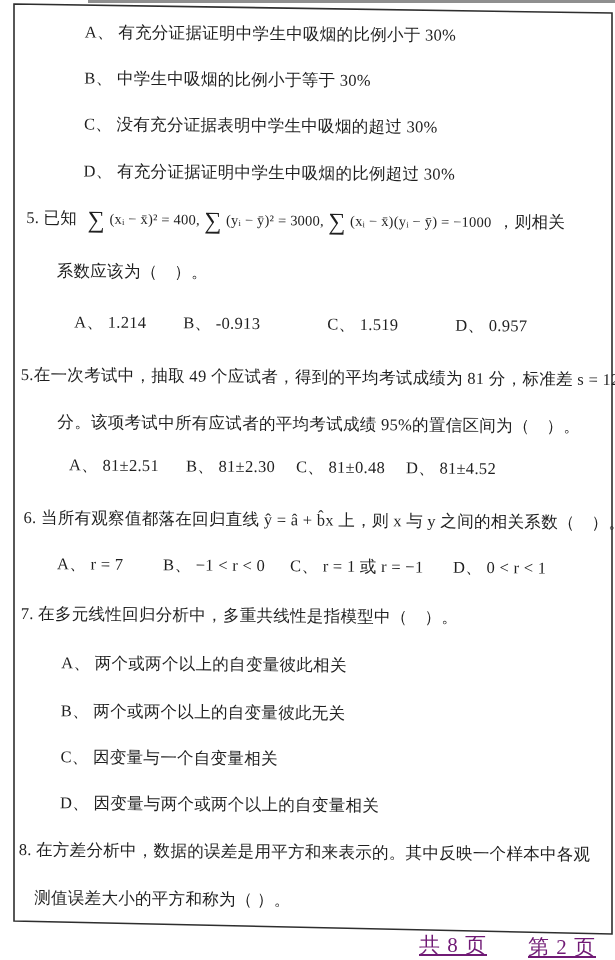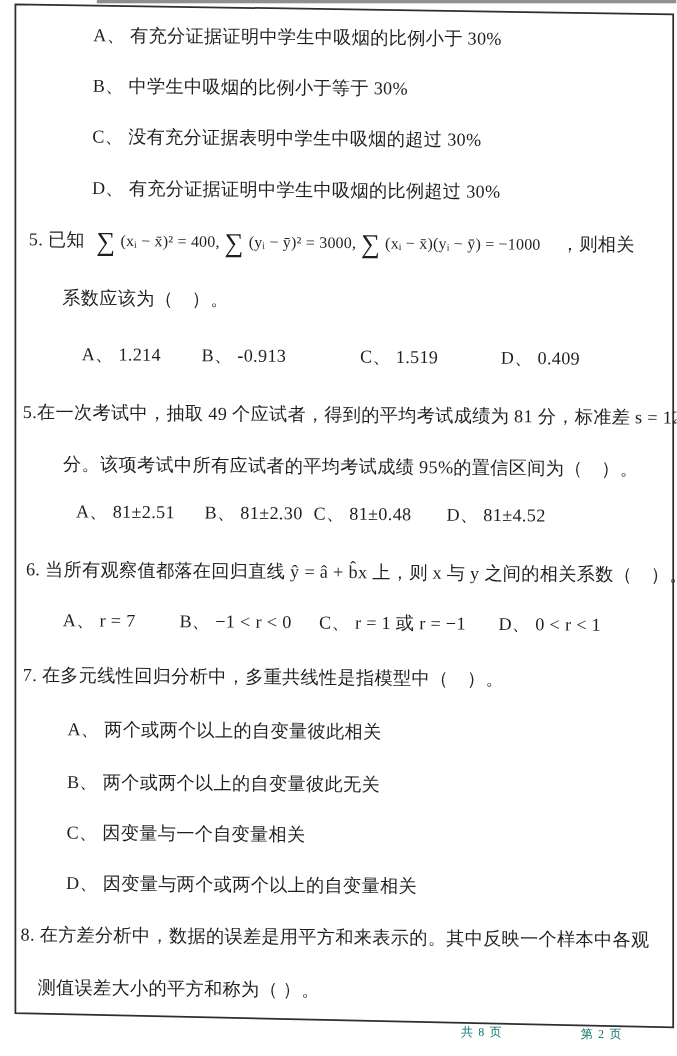--- a/index.html
+++ b/index.html
@@ -9,24 +9,24 @@
     font-family:"Liberation Serif","DejaVu Serif",serif;
     -webkit-font-smoothing:antialiased;
   }
   .scan-strip{position:absolute;top:0;left:88px;width:527px;height:3px;background:#8f8f8f;}
   .border-svg{position:absolute;top:0;left:0;pointer-events:none;}
   .content{position:absolute;top:0;left:0;width:615px;height:960px;
     transform:rotate(0.5deg);transform-origin:30px 10px;}
   .line{position:absolute;white-space:nowrap;font-size:16.5px;line-height:24px;letter-spacing:0.3px;}
   .opt{position:absolute;white-space:nowrap;font-size:16.5px;line-height:22px;letter-spacing:0.3px;}
   .lead{margin-right:6px;}
-  .tail{margin-left:14px;}
+  .tail{margin-left:2px;}
   .sig{font-size:24px;vertical-align:-4px;line-height:20px;}
   .mt{font-size:14.5px;letter-spacing:0.2px;}
-  .footer-text{position:absolute;white-space:nowrap;font-size:11px;letter-spacing:1px;color:#0f766e;}
+  .footer-text{position:absolute;white-space:nowrap;font-size:21px;letter-spacing:1px;color:#701a75;text-decoration:underline;}
 </style>
 </head>
 <body>
 
 <div class="scan-strip"></div>
 
 <svg class="border-svg" width="615" height="960" viewBox="0 0 615 960">
   <polygon points="14,4 612,13 612,934 14,921" fill="none" stroke="#2e2e2e" stroke-width="1.6"></polygon>
 </svg>
 
@@ -44,27 +44,27 @@
     <span class="sig">∑</span>
     <span class="mt">(yᵢ − ȳ)² = 3000,</span>
     <span class="sig">∑</span>
     <span class="mt">(xᵢ − x̄)(yᵢ − ȳ) = −1000</span>
     <span class="tail">，则相关</span>
   </div>
   <div class="line" style="top:259px;left:59px">系数应该为（　）。</div>
   <div class="opt" style="top:311px;left:77px">A、 1.214</div>
   <div class="opt" style="top:311px;left:186px">B、 -0.913</div>
   <div class="opt" style="top:311px;left:330px">C、 1.519</div>
-  <div class="opt" style="top:311px;left:458px">D、 0.409</div>
+  <div class="opt" style="top:311px;left:458px">D、 0.957</div>
 
   <div class="line" style="top:363px;left:24px">5.在一次考试中，抽取 49 个应试者，得到的平均考试成绩为 81 分，标准差 s = 12</div>
   <div class="line" style="top:410px;left:61px">分。该项考试中所有应试者的平均考试成绩 95%的置信区间为（　）。</div>
   <div class="opt" style="top:454px;left:73px">A、 81±2.51</div>
   <div class="opt" style="top:454px;left:190px">B、 81±2.30</div>
-  <div class="opt" style="top:454px;left:289px">C、 81±0.48</div>
+  <div class="opt" style="top:454px;left:300px">C、 81±0.48</div>
   <div class="opt" style="top:454px;left:410px">D、 81±4.52</div>
 
   <div class="line" style="top:506px;left:28px">6. 当所有观察值都落在回归直线 ŷ = â + b̂x 上，则 x 与 y 之间的相关系数（　）。</div>
   <div class="opt" style="top:553px;left:62px">A、 r = 7</div>
   <div class="opt" style="top:553px;left:168px">B、 −1 &lt; r &lt; 0</div>
   <div class="opt" style="top:553px;left:295px">C、 r = 1 或 r = −1</div>
   <div class="opt" style="top:553px;left:458px">D、 0 &lt; r &lt; 1</div>
 
   <div class="line" style="top:602px;left:26px">7. 在多元线性回归分析中，多重共线性是指模型中（　）。</div>
   <div class="opt" style="top:652px;left:67px">A、 两个或两个以上的自变量彼此相关</div>

